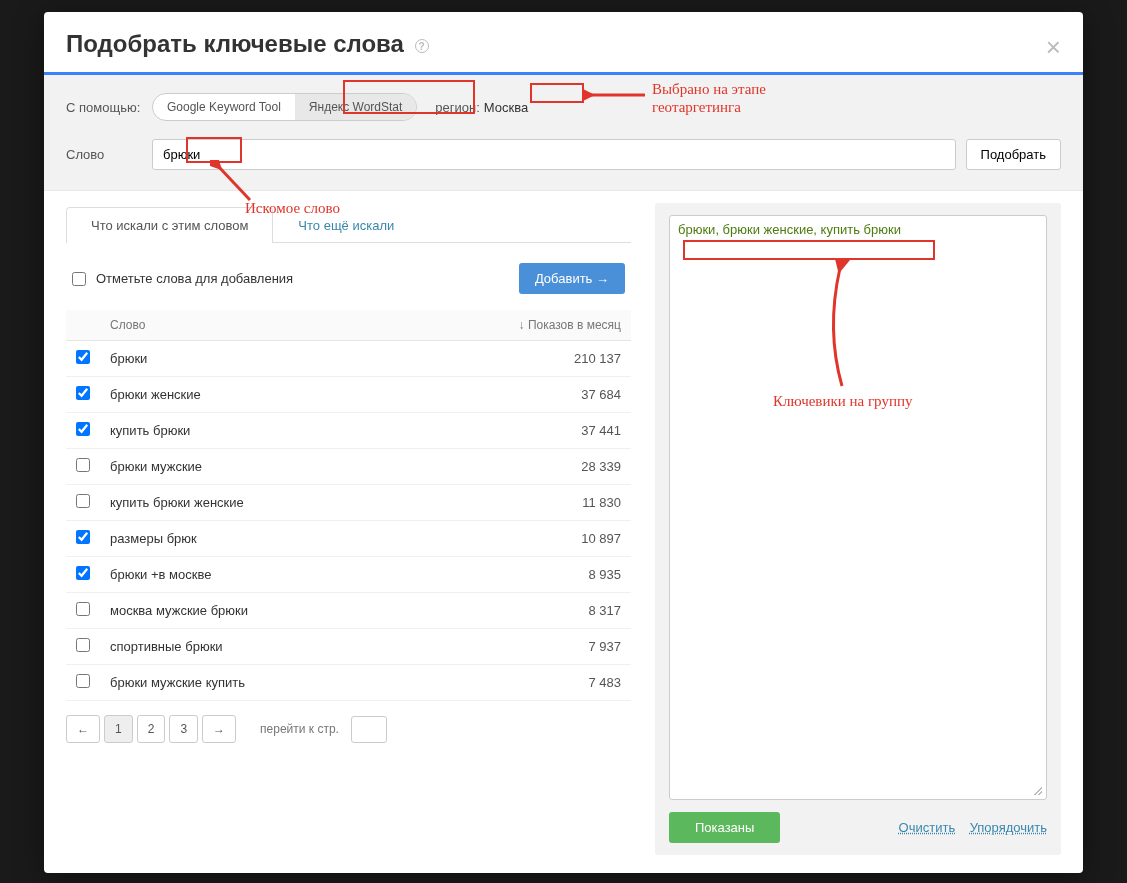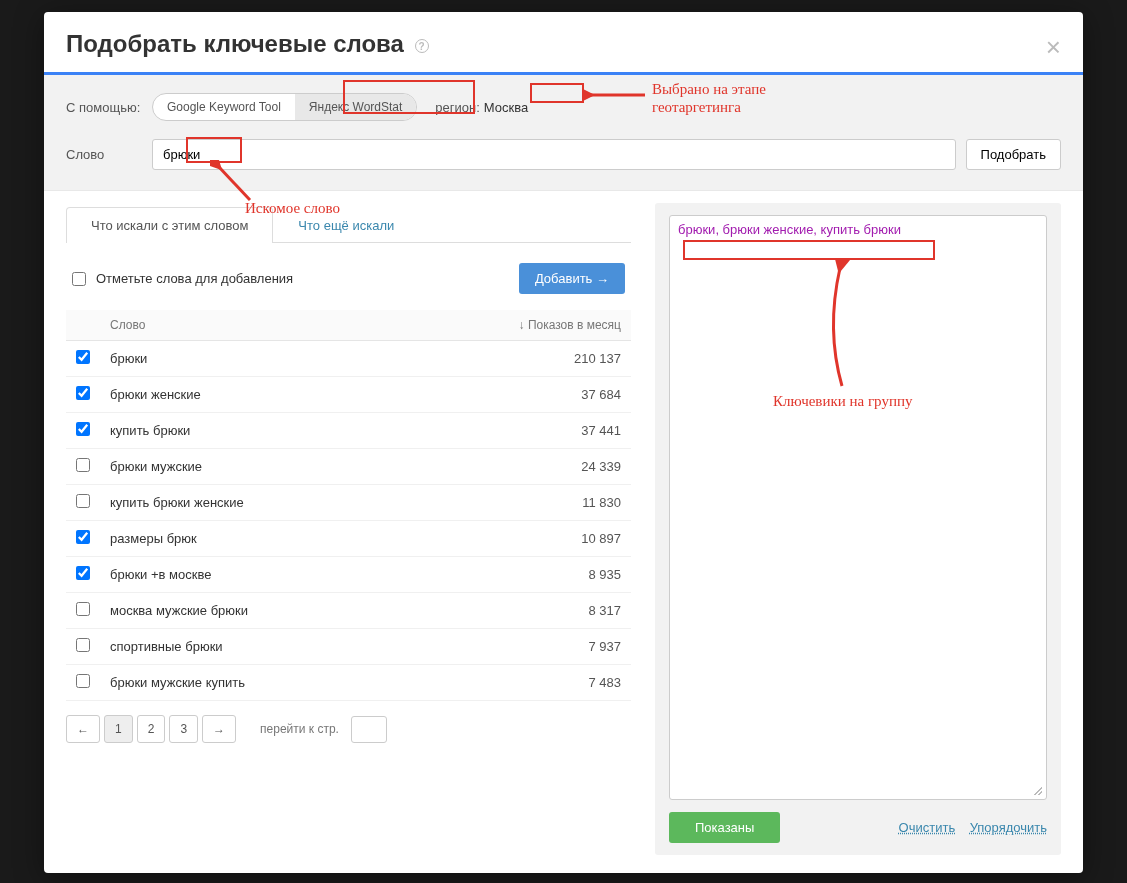--- a/index.html
+++ b/index.html
@@ -200,21 +200,21 @@
   border: 1px solid #ccc;
   border-radius: 3px;
 }
 .kw-area {
   flex: 1;
   background: #fff;
   border: 1px solid #ccc;
   border-radius: 3px;
   padding: 6px 8px;
   font-size: 13px;
-  color: #a21caf;
+  color: #4d7c0f;
   resize: none;
   position: relative;
 }
 .right-actions {
   display: flex;
   align-items: center;
   justify-content: space-between;
   margin-top: 12px;
 }
 .save-btn {
@@ -305,21 +305,21 @@
               <td>37 684</td>
             </tr>
             <tr>
               <td><input type="checkbox" checked="" style=""></td>
               <td>купить брюки</td>
               <td>37 441</td>
             </tr>
             <tr>
               <td><input type="checkbox" style=""></td>
               <td>брюки мужские</td>
-              <td>24 339</td>
+              <td>28 339</td>
             </tr>
             <tr>
               <td><input type="checkbox" style=""></td>
               <td>купить брюки женские</td>
               <td>11 830</td>
             </tr>
             <tr>
               <td><input type="checkbox" checked="" style=""></td>
               <td>размеры брюк</td>
               <td>10 897</td>

